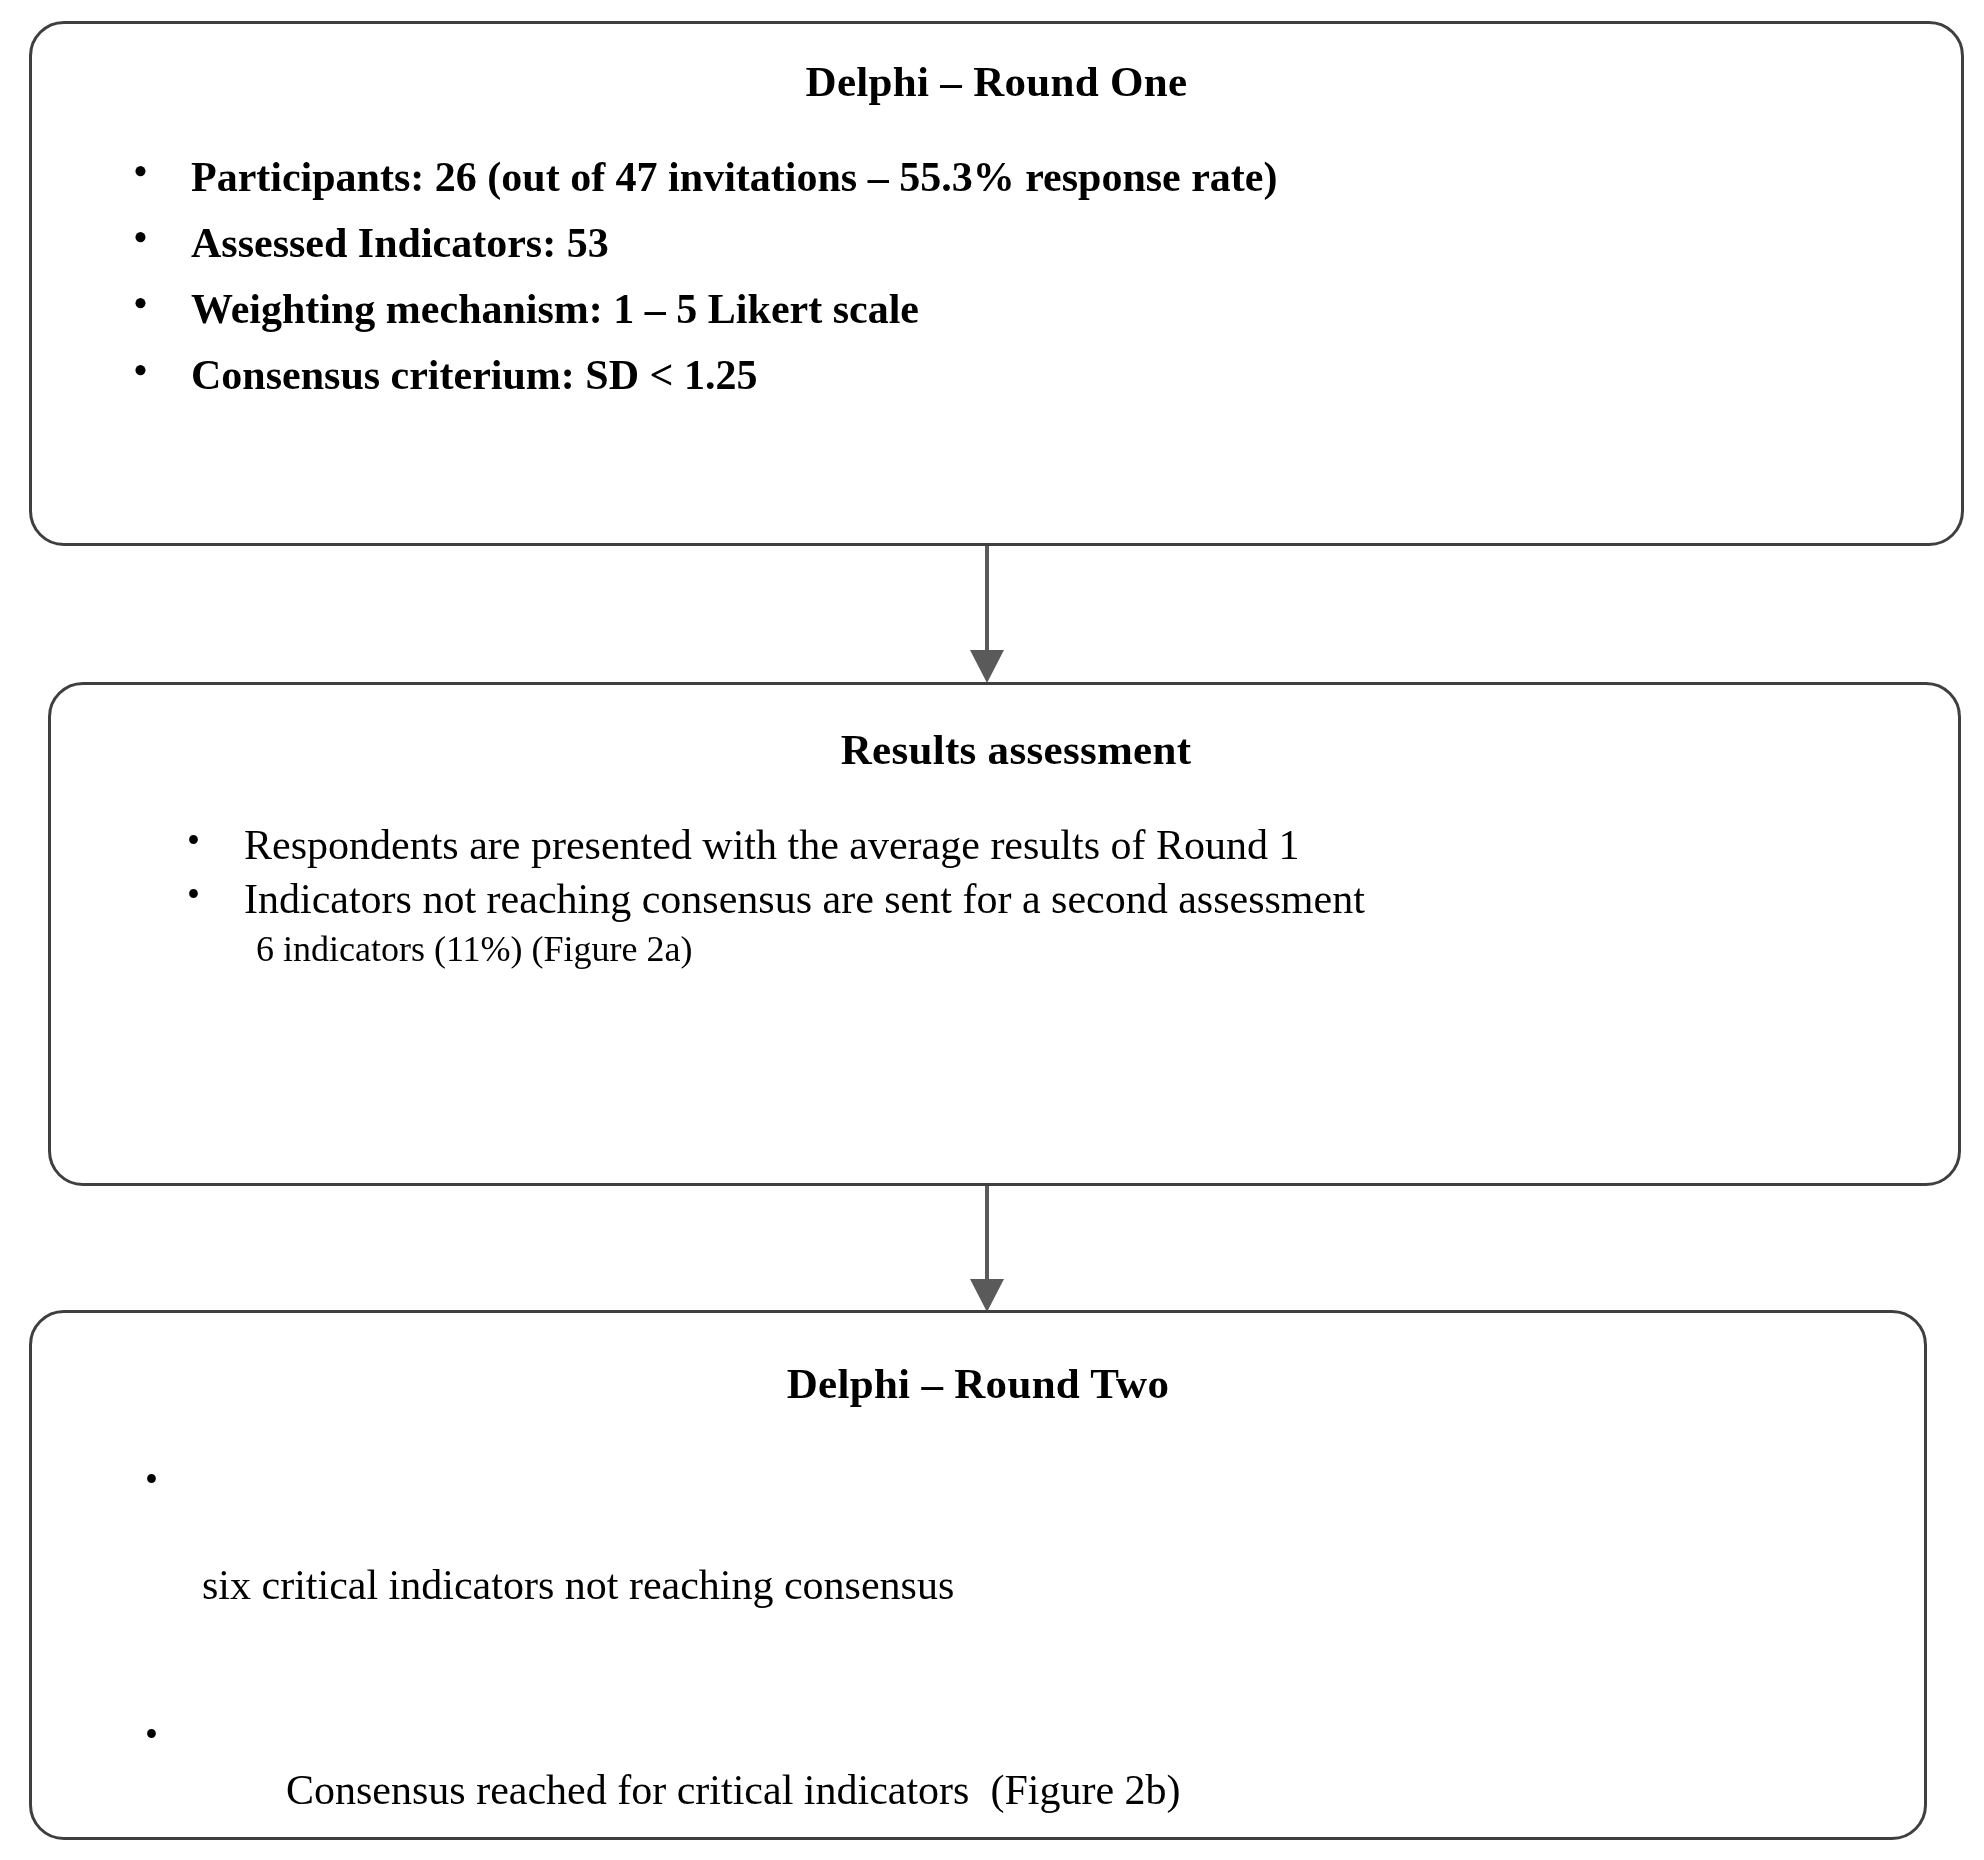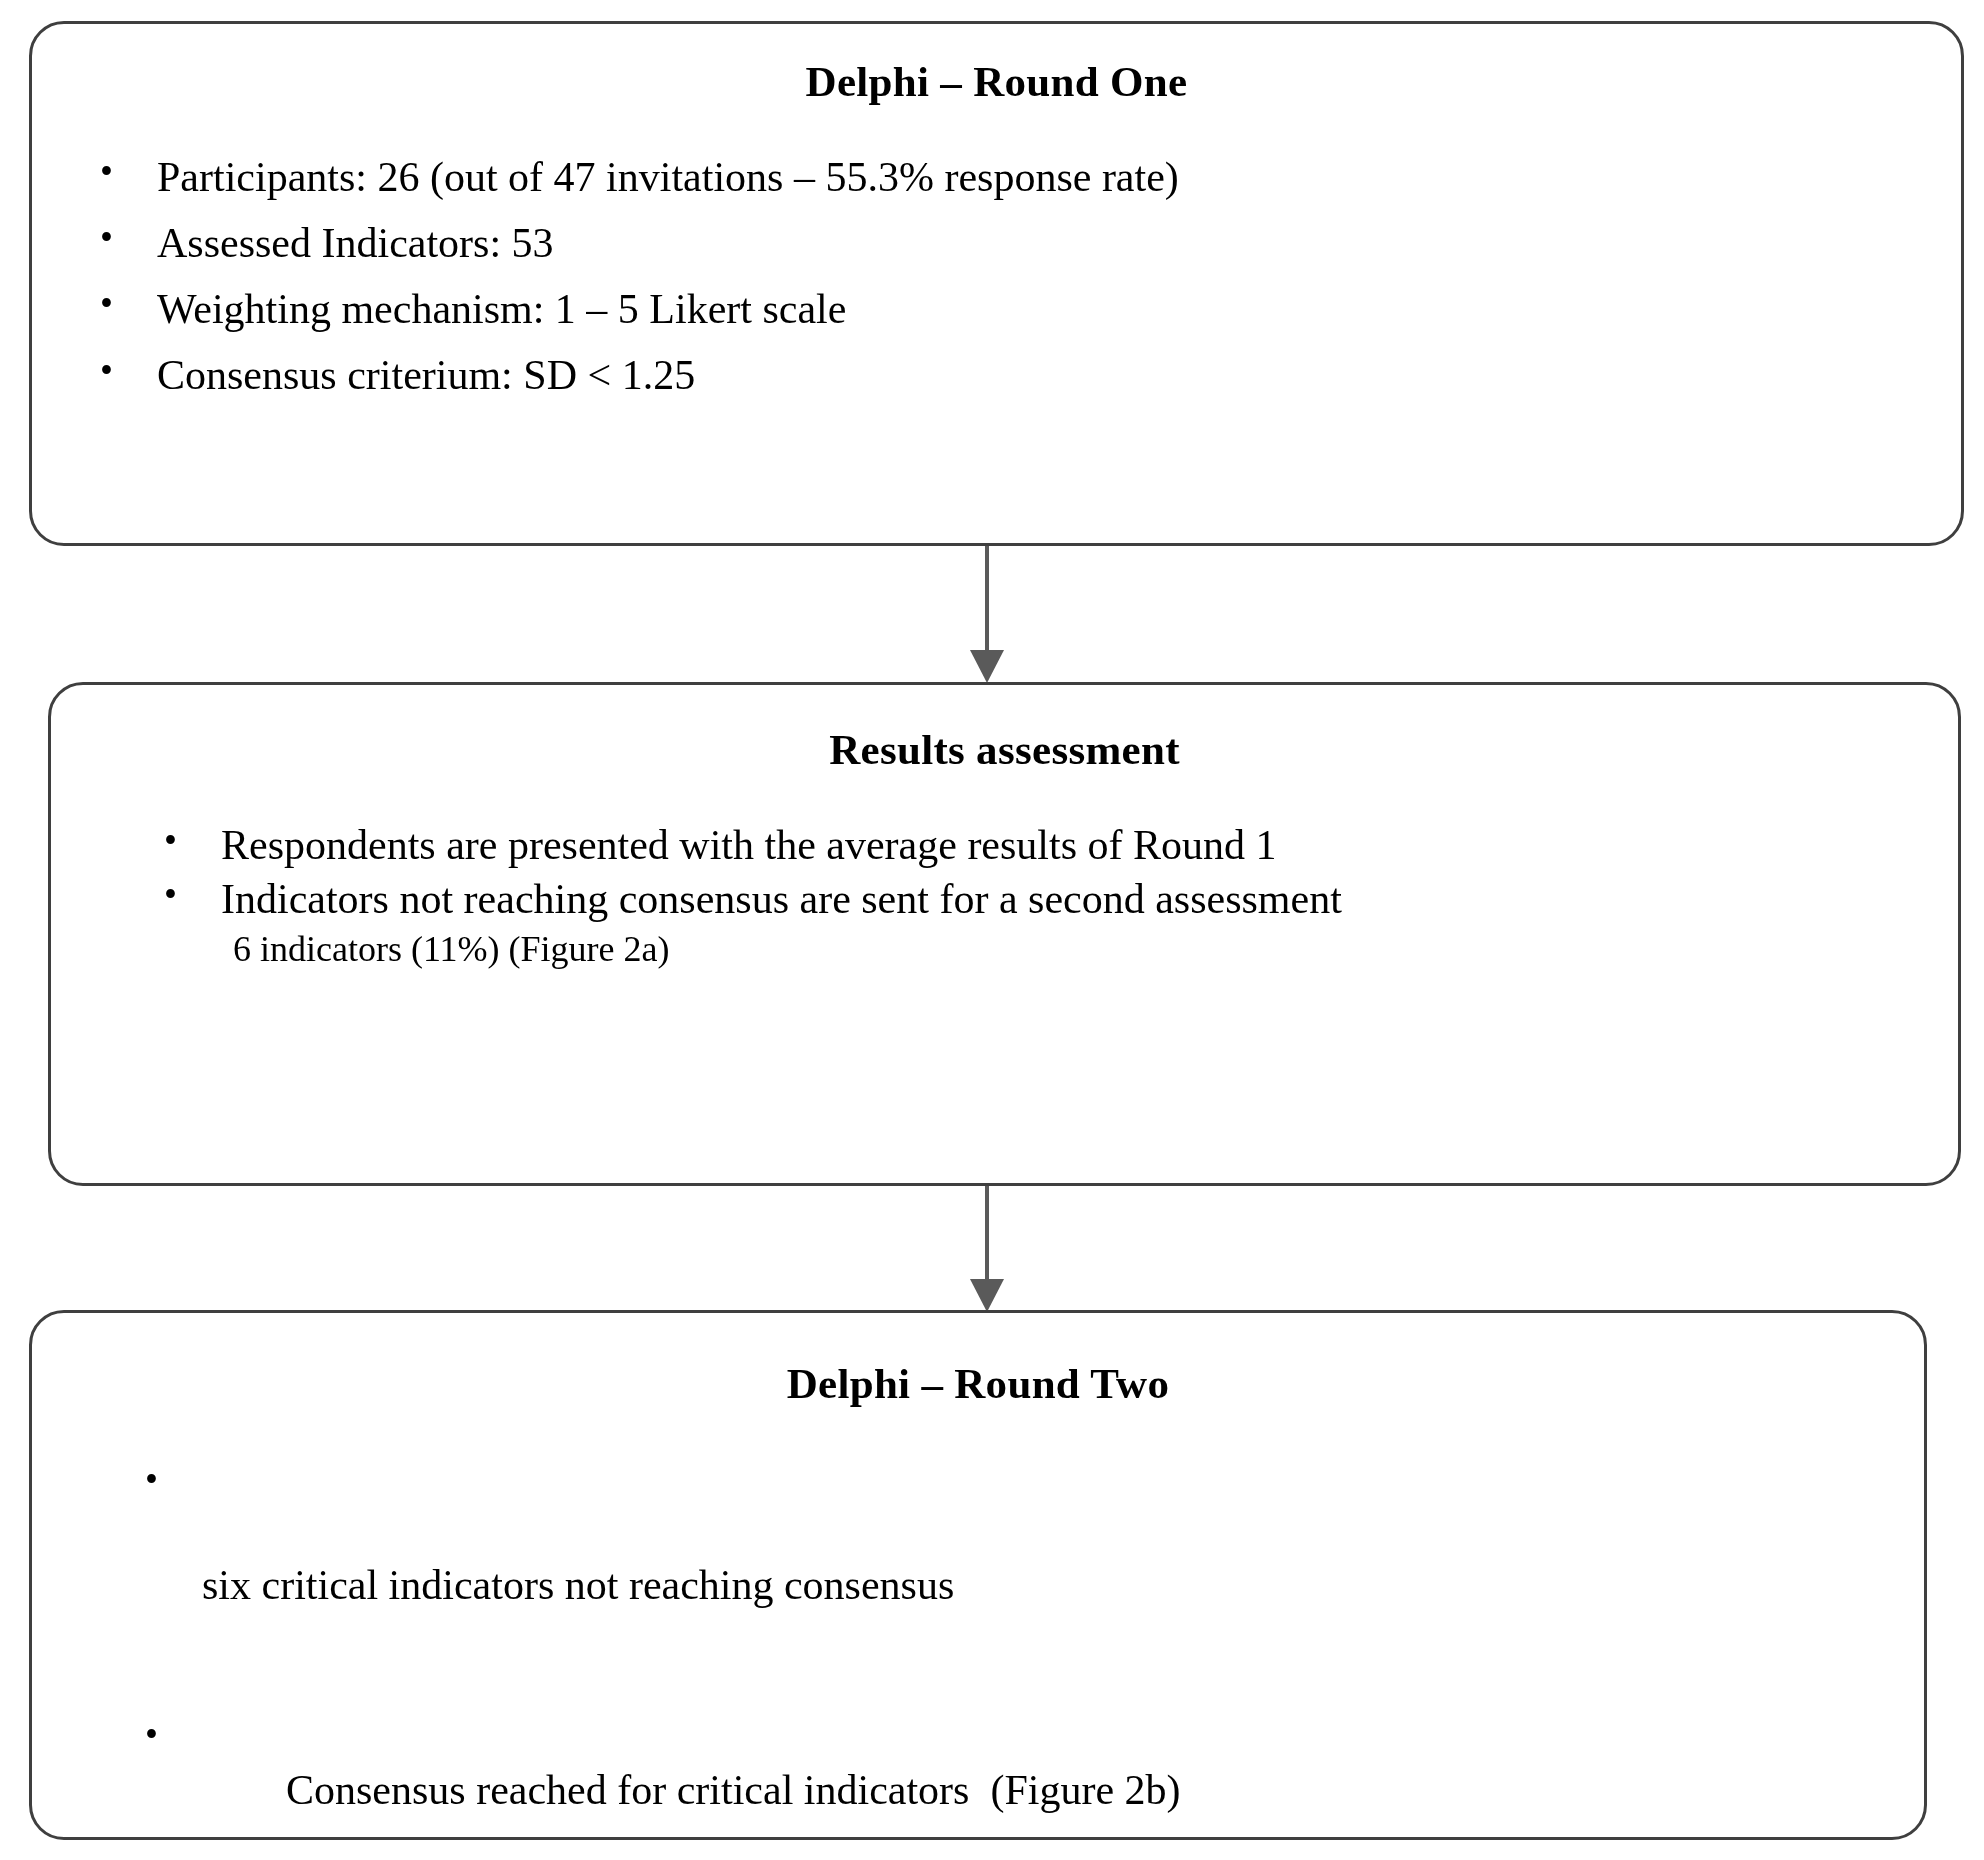--- a/index.html
+++ b/index.html
@@ -75,32 +75,34 @@
     left: 29px;
     top: 20.5px;
     width: 1935px;
     height: 525px;
   }
   #node-round-one .node-title {
     margin-top: 36px;
   }
   #node-round-one .bullet-list {
     margin-top: 49px;
-    padding-left: 32px;
+    padding-left: 66px;
+    font-weight: bold;
   }
   #node-round-one .bullet-item {
     margin-bottom: 15.7px;
   }
 
   
   #node-results {
     left: 48px;
     top: 682px;
     width: 1913px;
     height: 504px;
+    padding-left: 23px;
   }
   #node-results .node-title {
     margin-top: 43px;
   }
   #node-results .bullet-list {
     margin-top: 49px;
     padding-left: 77px;
   }
   #node-results .bullet-item {
     margin-bottom: 3.6px;

